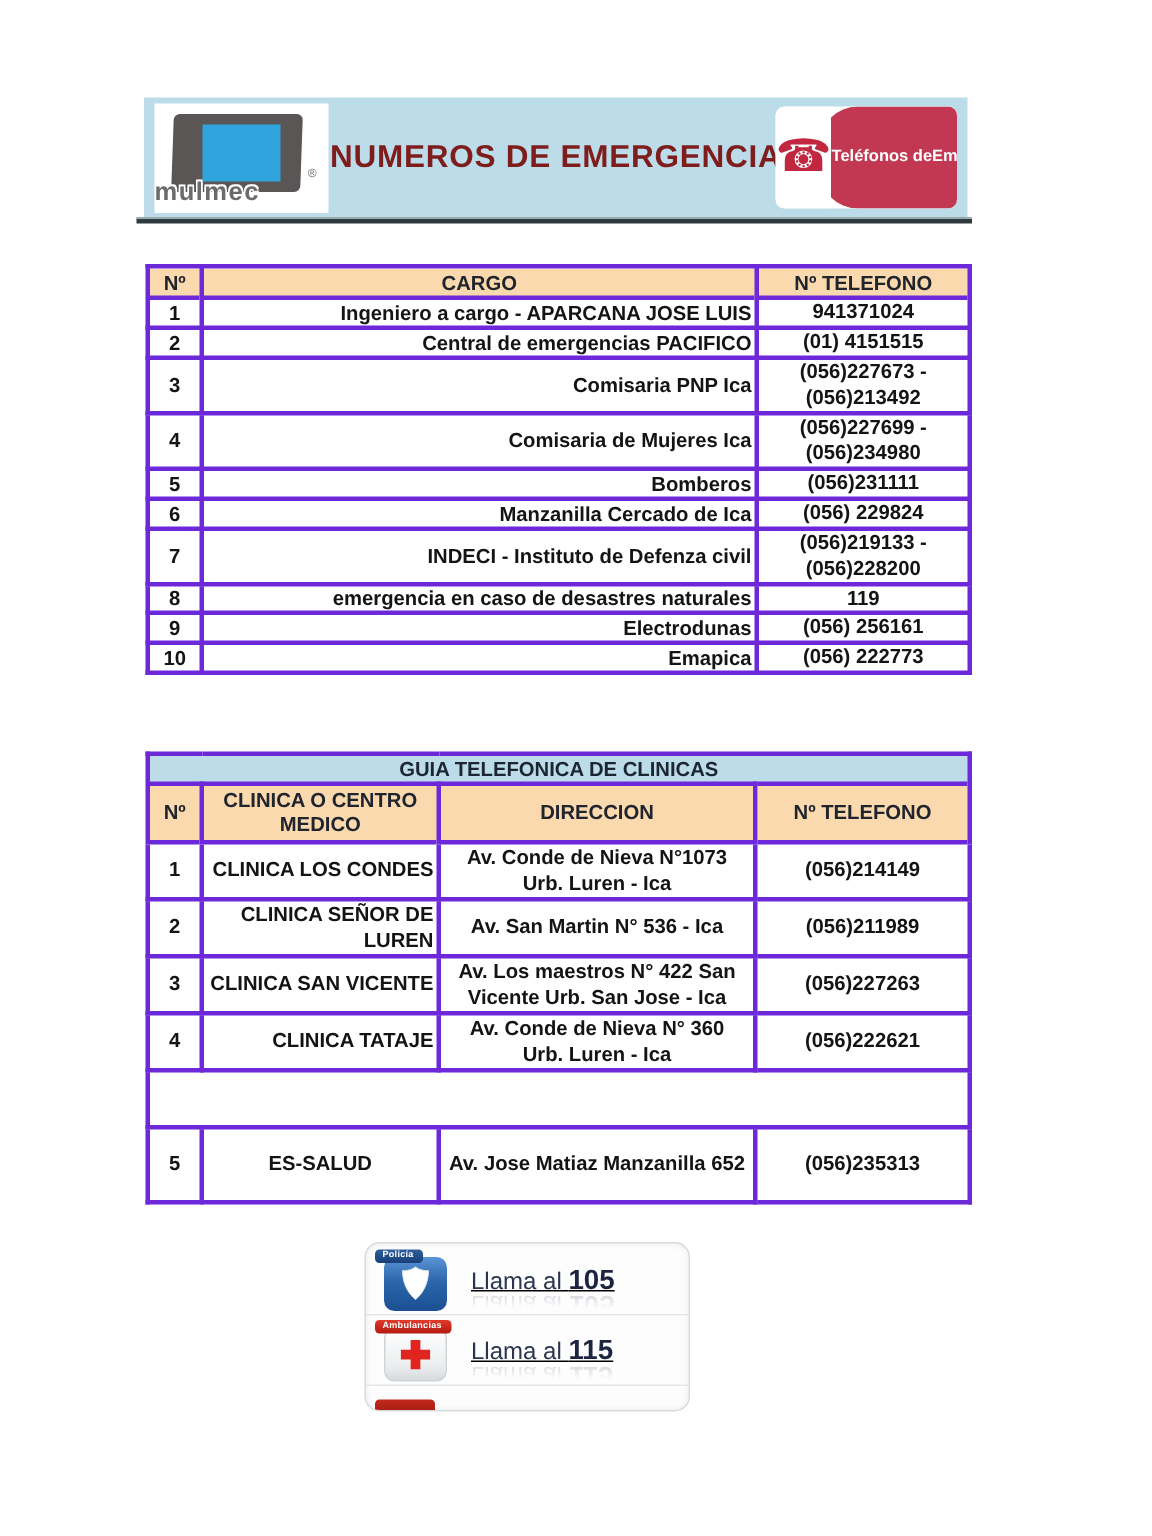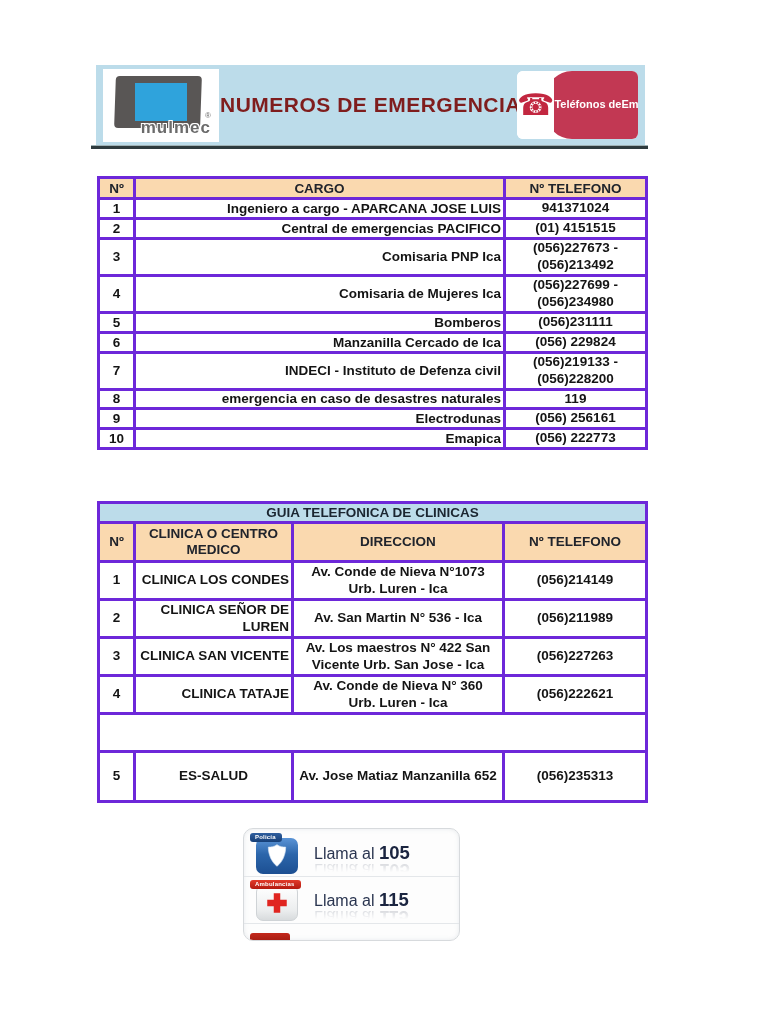--- a/index.html
+++ b/index.html
@@ -29,21 +29,21 @@
   }
   .logo-gray {
     position:absolute; left:12px; top:7px; width:86px; height:52px;
     background:#595655; border-radius:4px; transform:skewX(-2deg);
   }
   .logo-blue {
     position:absolute; left:32px; top:14px; width:52px; height:38px;
     background:#2fa3dc;
   }
   .logo-text {
-    position:absolute; left:0; right:8px; bottom:4px; text-align:right;
+    position:absolute; left:0; right:8px; bottom:4px; text-align:left;
     font-size:17px; font-weight:800; letter-spacing:1px; color:#6b6b6b;
     text-shadow:-1px -1px 0 #fff, 1px -1px 0 #fff, -1px 1px 0 #fff, 1px 1px 0 #fff;
   }
   .logo-reg {
     position:absolute; right:8px; bottom:22px; font-size:8px; color:#6b6b6b;
     text-shadow:0 0 2px #fff;
   }
   
   .badge {
     position:absolute; right:7px; top:6px; width:121px; height:68px;
@@ -91,21 +91,21 @@
   .t2 tr.empty td { height:38px; }
   .t2 tr.last td { height:50px; line-height:1.2; }
   .addr { text-align:center; padding:0 4px; }
 
   
   .call-card {
     position:absolute; left:243px; top:828px; width:217px; height:113px;
     background:#fdfdfd; border:1px solid #d7dadd; border-radius:10px;
     overflow:hidden; box-shadow:inset 0 0 4px rgba(180,190,200,.3);
   }
-  .call-row { position:relative; height:47px; display:flex; align-items:center; }
+  .call-row { position:relative; height:47px; display:flex; align-items:center;text-decoration:underline; }
   .call-row + .call-row { border-top:1px solid #e4e7ea; }
   .icon-wrap { position:relative; width:46px; height:38px; margin-left:10px; margin-top:4px; }
   .sq { position:absolute; left:2px; top:2px; width:42px; height:36px; border-radius:7px; }
   .sq-police { background:linear-gradient(#5b94d6 0%, #2c66ab 45%, #1c4f92 100%);
                display:flex; align-items:center; justify-content:center; }
   .sq-amb { background:linear-gradient(#ffffff 0%, #eceeef 70%, #d8dbdd 100%);
             border:1px solid #cfd3d6; display:flex; align-items:center; justify-content:center; }
   .ribbon {
     position:absolute; top:-3px; left:-4px; z-index:3; color:#fff;
     font-size:6px; font-weight:bold; padding:1px 6px 2px 5px;

